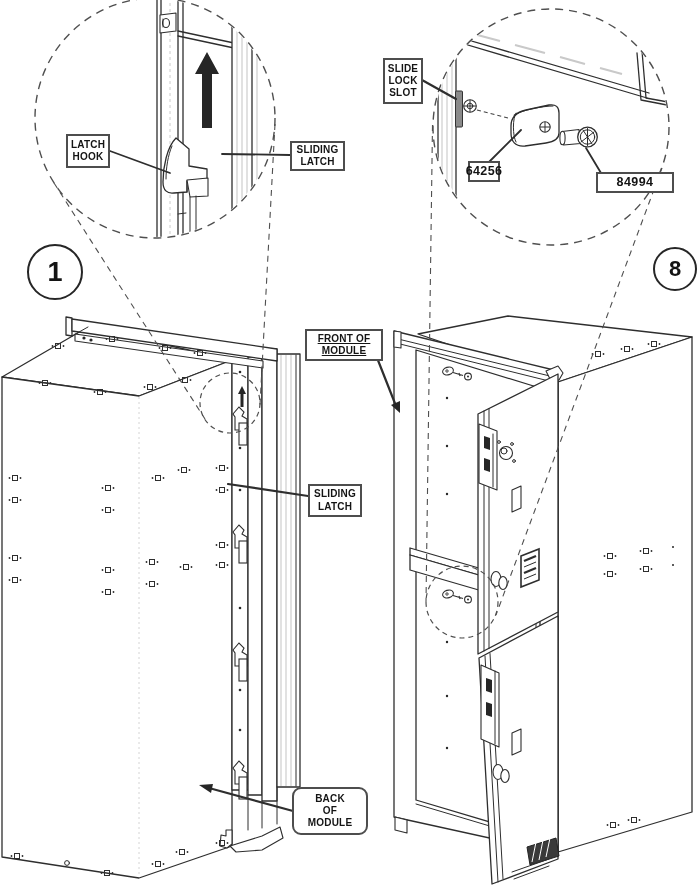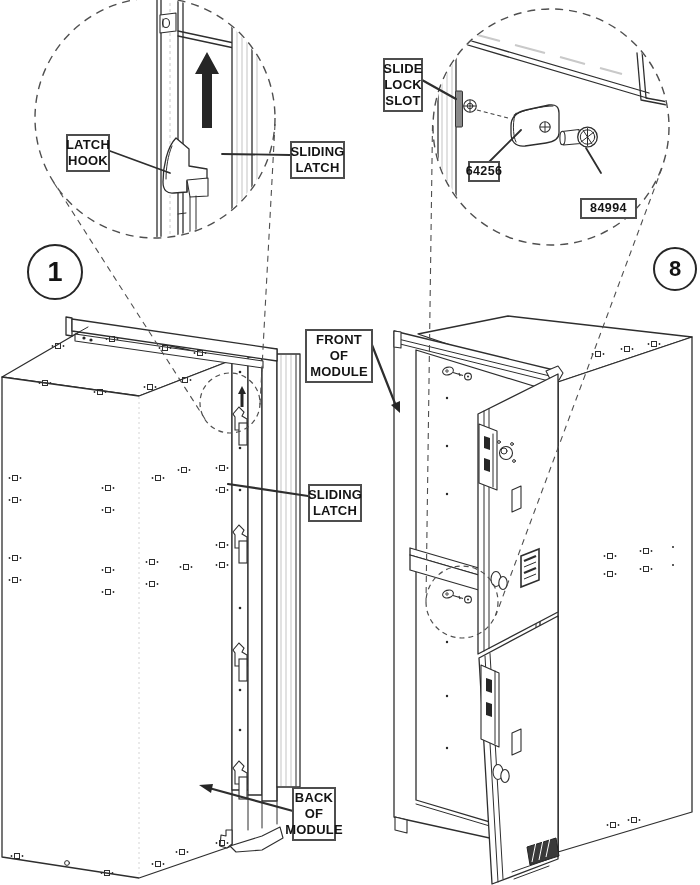--- a/index.html
+++ b/index.html
@@ -1,36 +1,36 @@
 <!DOCTYPE html>
 <html><head>
 <meta charset="utf-8">
 <style>
   html,body{margin:0;padding:0;background:#fff;}
   #stage{position:relative;width:700px;height:885px;background:#fff;overflow:hidden;
          font-family:"Liberation Sans",sans-serif;}
   #art{position:absolute;left:0;top:0;}
   .label{position:absolute;background:#fff;border:2px solid #4d4d4d;color:#141414;
-         font-weight:bold;font-size:13px;line-height:1.22;text-align:center;
+         font-weight:bold;font-size:10px;line-height:1.22;text-align:center;
          display:flex;align-items:center;justify-content:center;
          white-space:pre-line;box-sizing:border-box;padding:1px 2px;letter-spacing:.2px;}
   .label.part{font-size:12.5px;letter-spacing:.4px;}
   .badge{position:absolute;background:#fff;border:2.6px solid #262626;border-radius:50%;
          color:#141414;font-weight:bold;display:flex;align-items:center;justify-content:center;
          box-sizing:border-box;}
   #badge-1{left:27px;top:244px;width:56px;height:56px;font-size:27px;}
   #badge-8{left:653px;top:247px;width:44px;height:44px;font-size:22px;}
   #lbl-latch-hook{left:66px;top:134px;width:44px;min-height:34px;}
   #lbl-sliding-latch-detail{left:290px;top:141px;width:55px;min-height:27px;}
   #lbl-slide-lock-slot{left:383px;top:58px;width:40px;min-height:46px;}
   #lbl-64256{left:468px;top:161px;width:32px;min-height:21px;}
-  #lbl-84994{left:580px;top:172px;width:57px;min-height:20px;margin-top:26px;}
-  #lbl-front-of-module{left:305px;top:329px;width:68px;min-height:32px;}
+  #lbl-84994{left:596px;top:172px;width:78px;min-height:20px;}
+  #lbl-front-of-module{left:305px;top:329px;width:78px;min-height:32px;text-decoration:underline;}
   #lbl-sliding-latch{left:308px;top:484px;width:54px;min-height:33px;}
-  #lbl-back-of-module{left:292px;top:787px;width:44px;min-height:48px;}
+  #lbl-back-of-module{left:292px;top:787px;width:76px;min-height:48px;border-radius:9px;}
 </style>
 </head>
 <body>
 
 <div id="stage">
 
 <svg id="art" width="700" height="885" viewBox="0 0 700 885">
   <defs>
     <clipPath id="clip-c1">
           <circle cx="155" cy="118" r="119"></circle>

